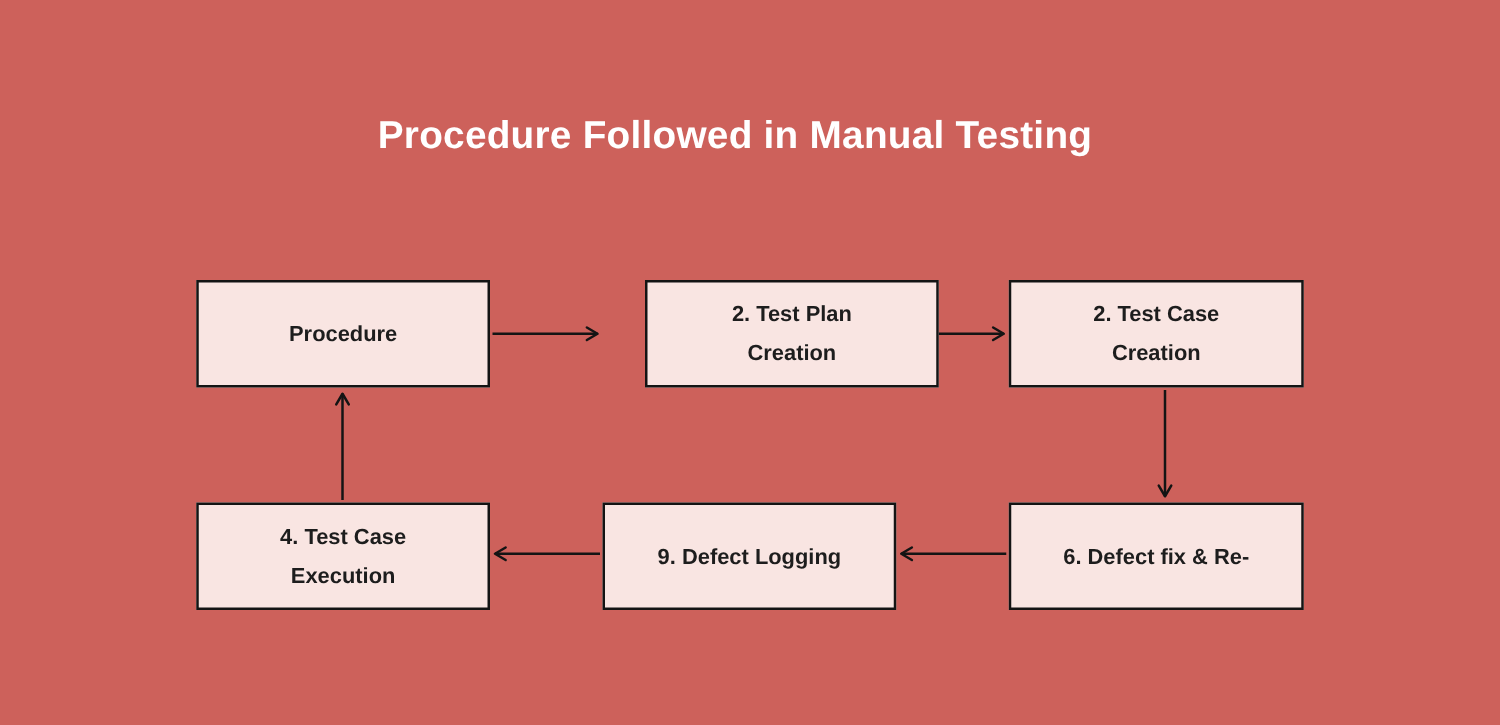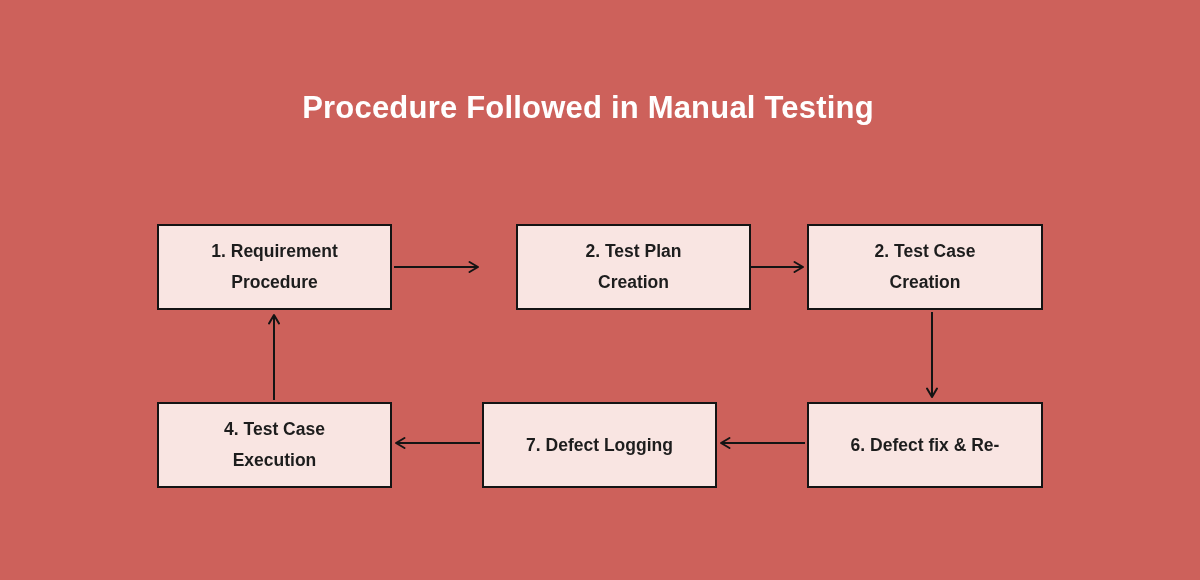--- a/index.html
+++ b/index.html
@@ -82,41 +82,40 @@
     </defs>
     <line class="edge" x1="394" y1="267" x2="478" y2="267" marker-end="url(#chevron)"></line>
     <line class="edge" x1="719" y1="267" x2="803" y2="267" marker-end="url(#chevron)"></line>
     <line class="edge" x1="932" y1="312" x2="932" y2="397" marker-end="url(#chevron)"></line>
     <line class="edge" x1="805" y1="443" x2="721" y2="443" marker-end="url(#chevron)"></line>
     <line class="edge" x1="480" y1="443" x2="396" y2="443" marker-end="url(#chevron)"></line>
     <line class="edge" x1="274" y1="400" x2="274" y2="315" marker-end="url(#chevron)"></line>
   </svg>
 
   <div class="flow-node node-1">
-    <div>1. Requirement</div>
     <div>Procedure</div>
   </div>
 
   <div class="flow-node node-2">
     <div>2. Test Plan</div>
     <div>Creation</div>
   </div>
 
   <div class="flow-node node-3">
     <div>2. Test Case</div>
     <div>Creation</div>
   </div>
 
   <div class="flow-node node-4">
     <div>4. Test Case</div>
     <div>Execution</div>
   </div>
 
   <div class="flow-node node-5">
-    <div>7. Defect Logging</div>
+    <div>9. Defect Logging</div>
     <div></div>
   </div>
 
   <div class="flow-node node-6">
     <div>6. Defect fix &amp; Re-</div>
   </div>
 
 </div>
 
 </body></html>

